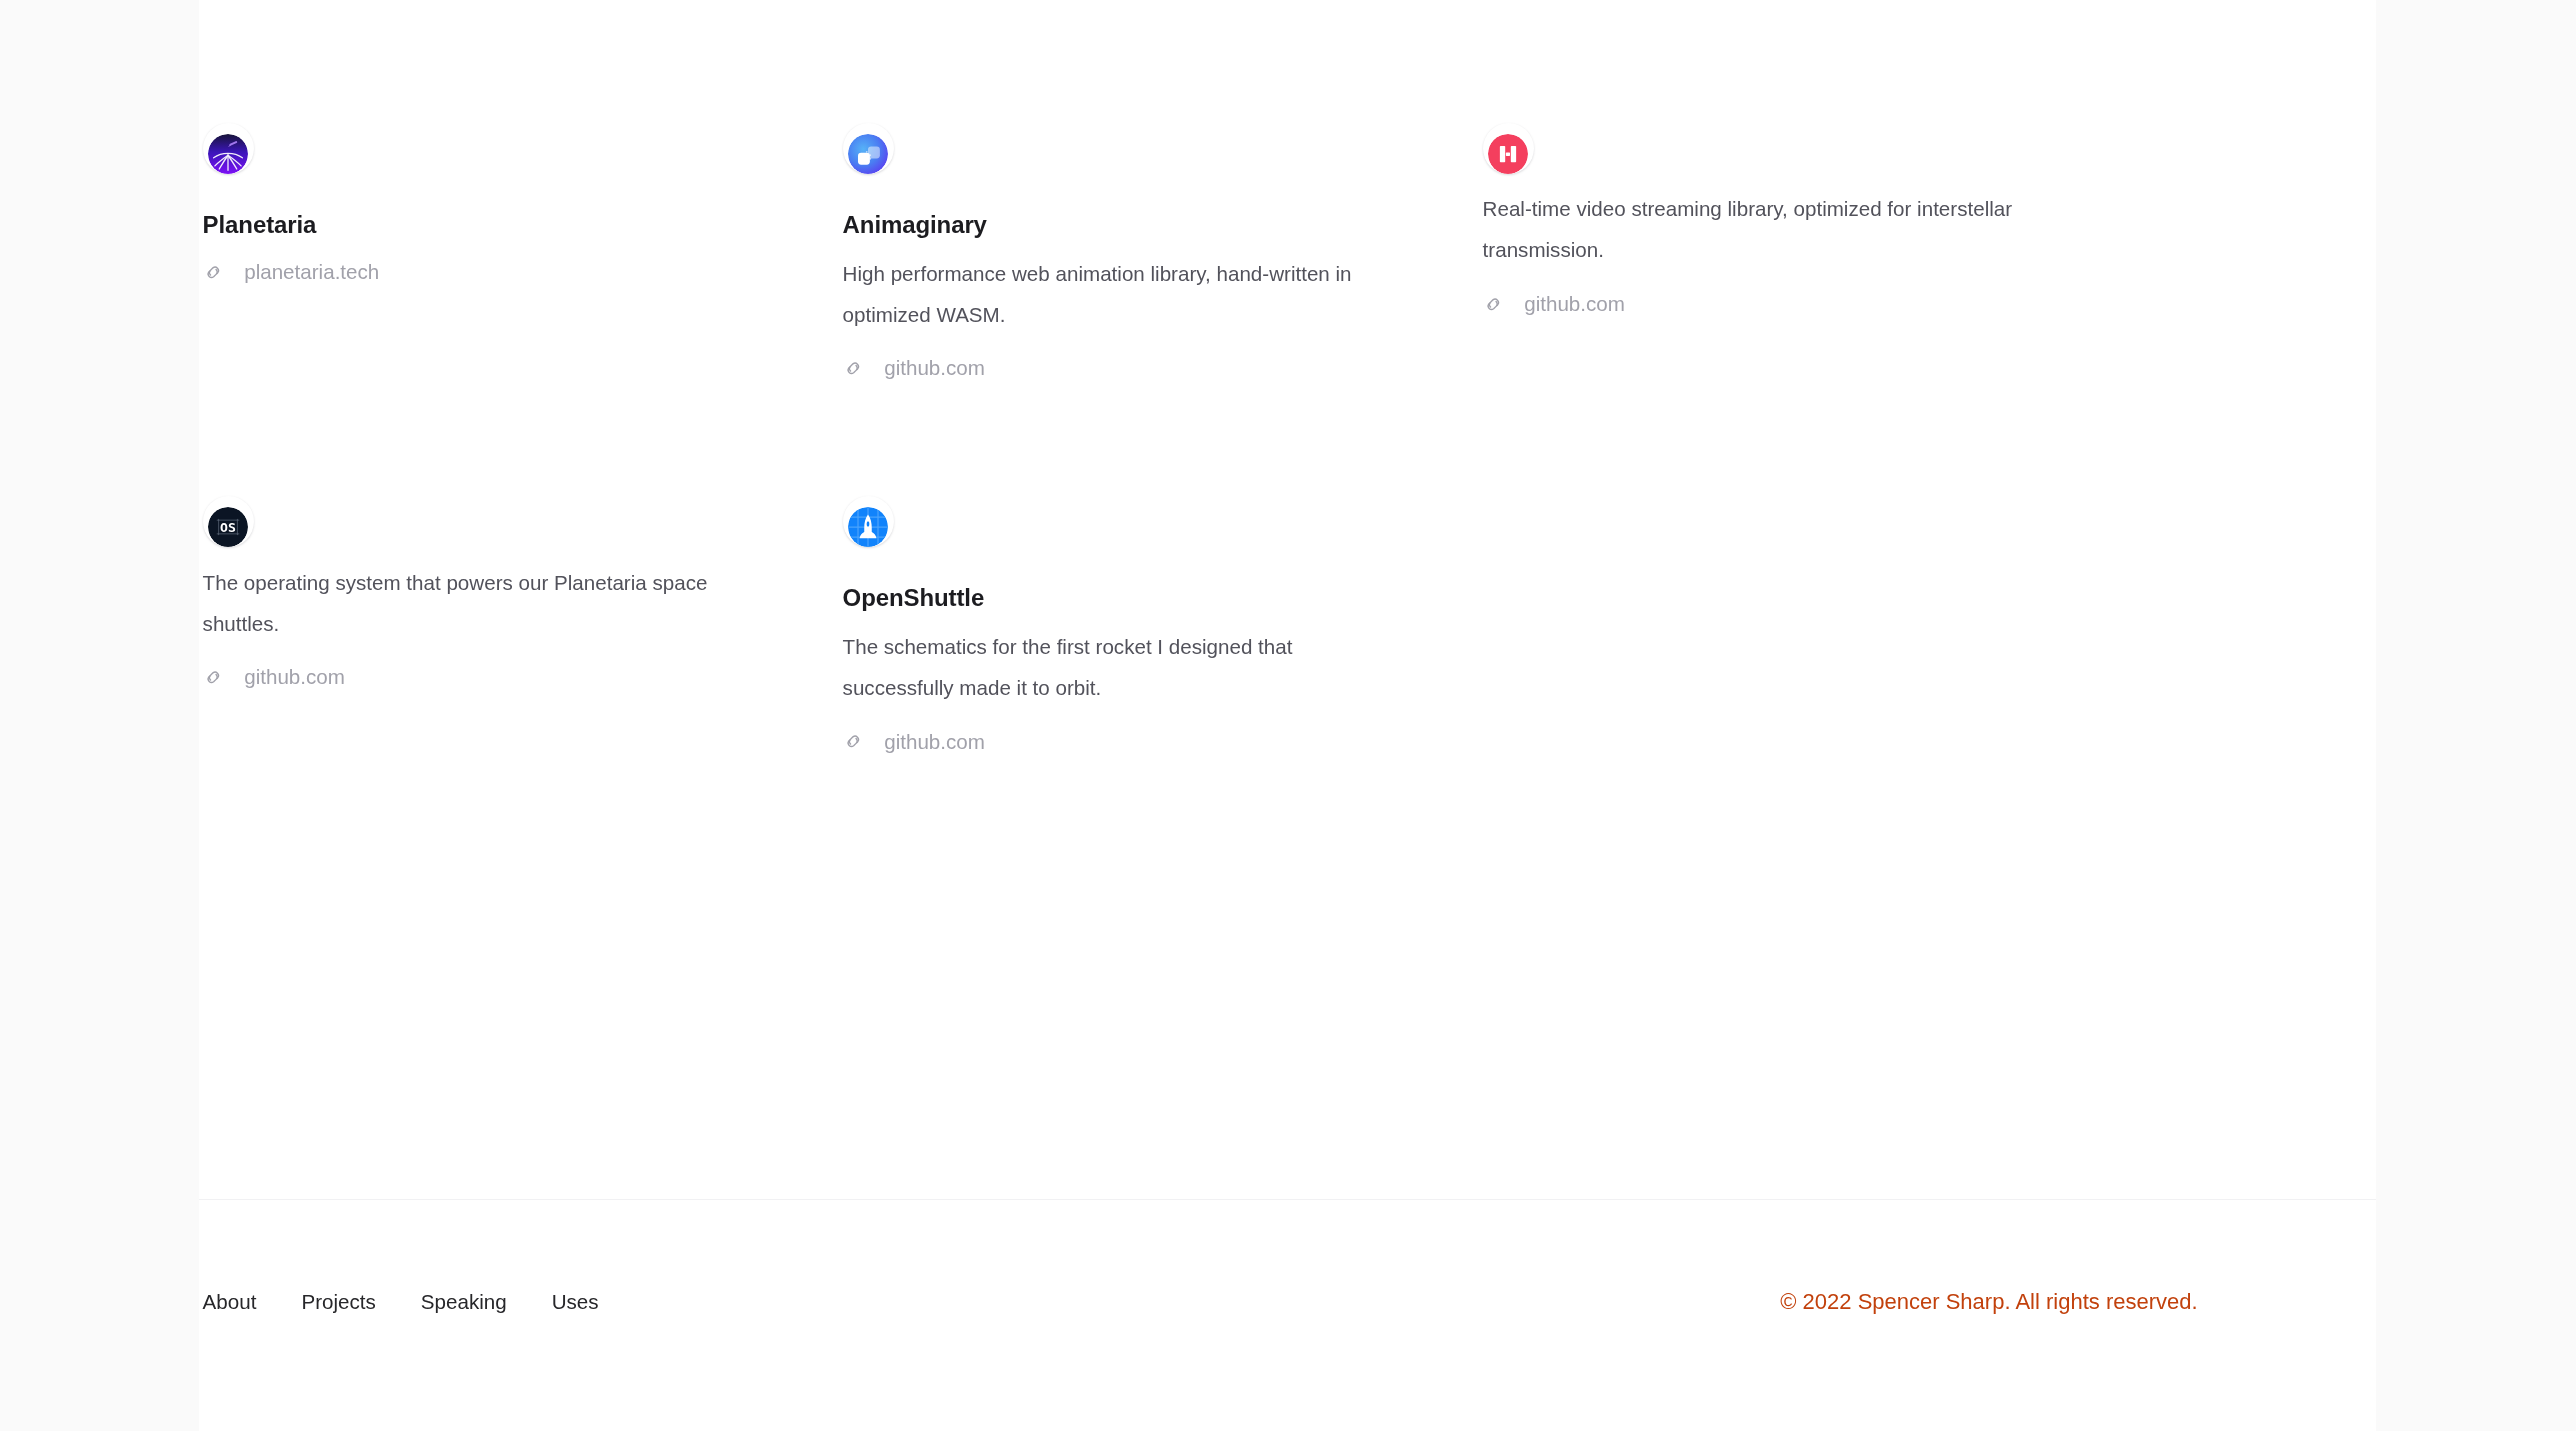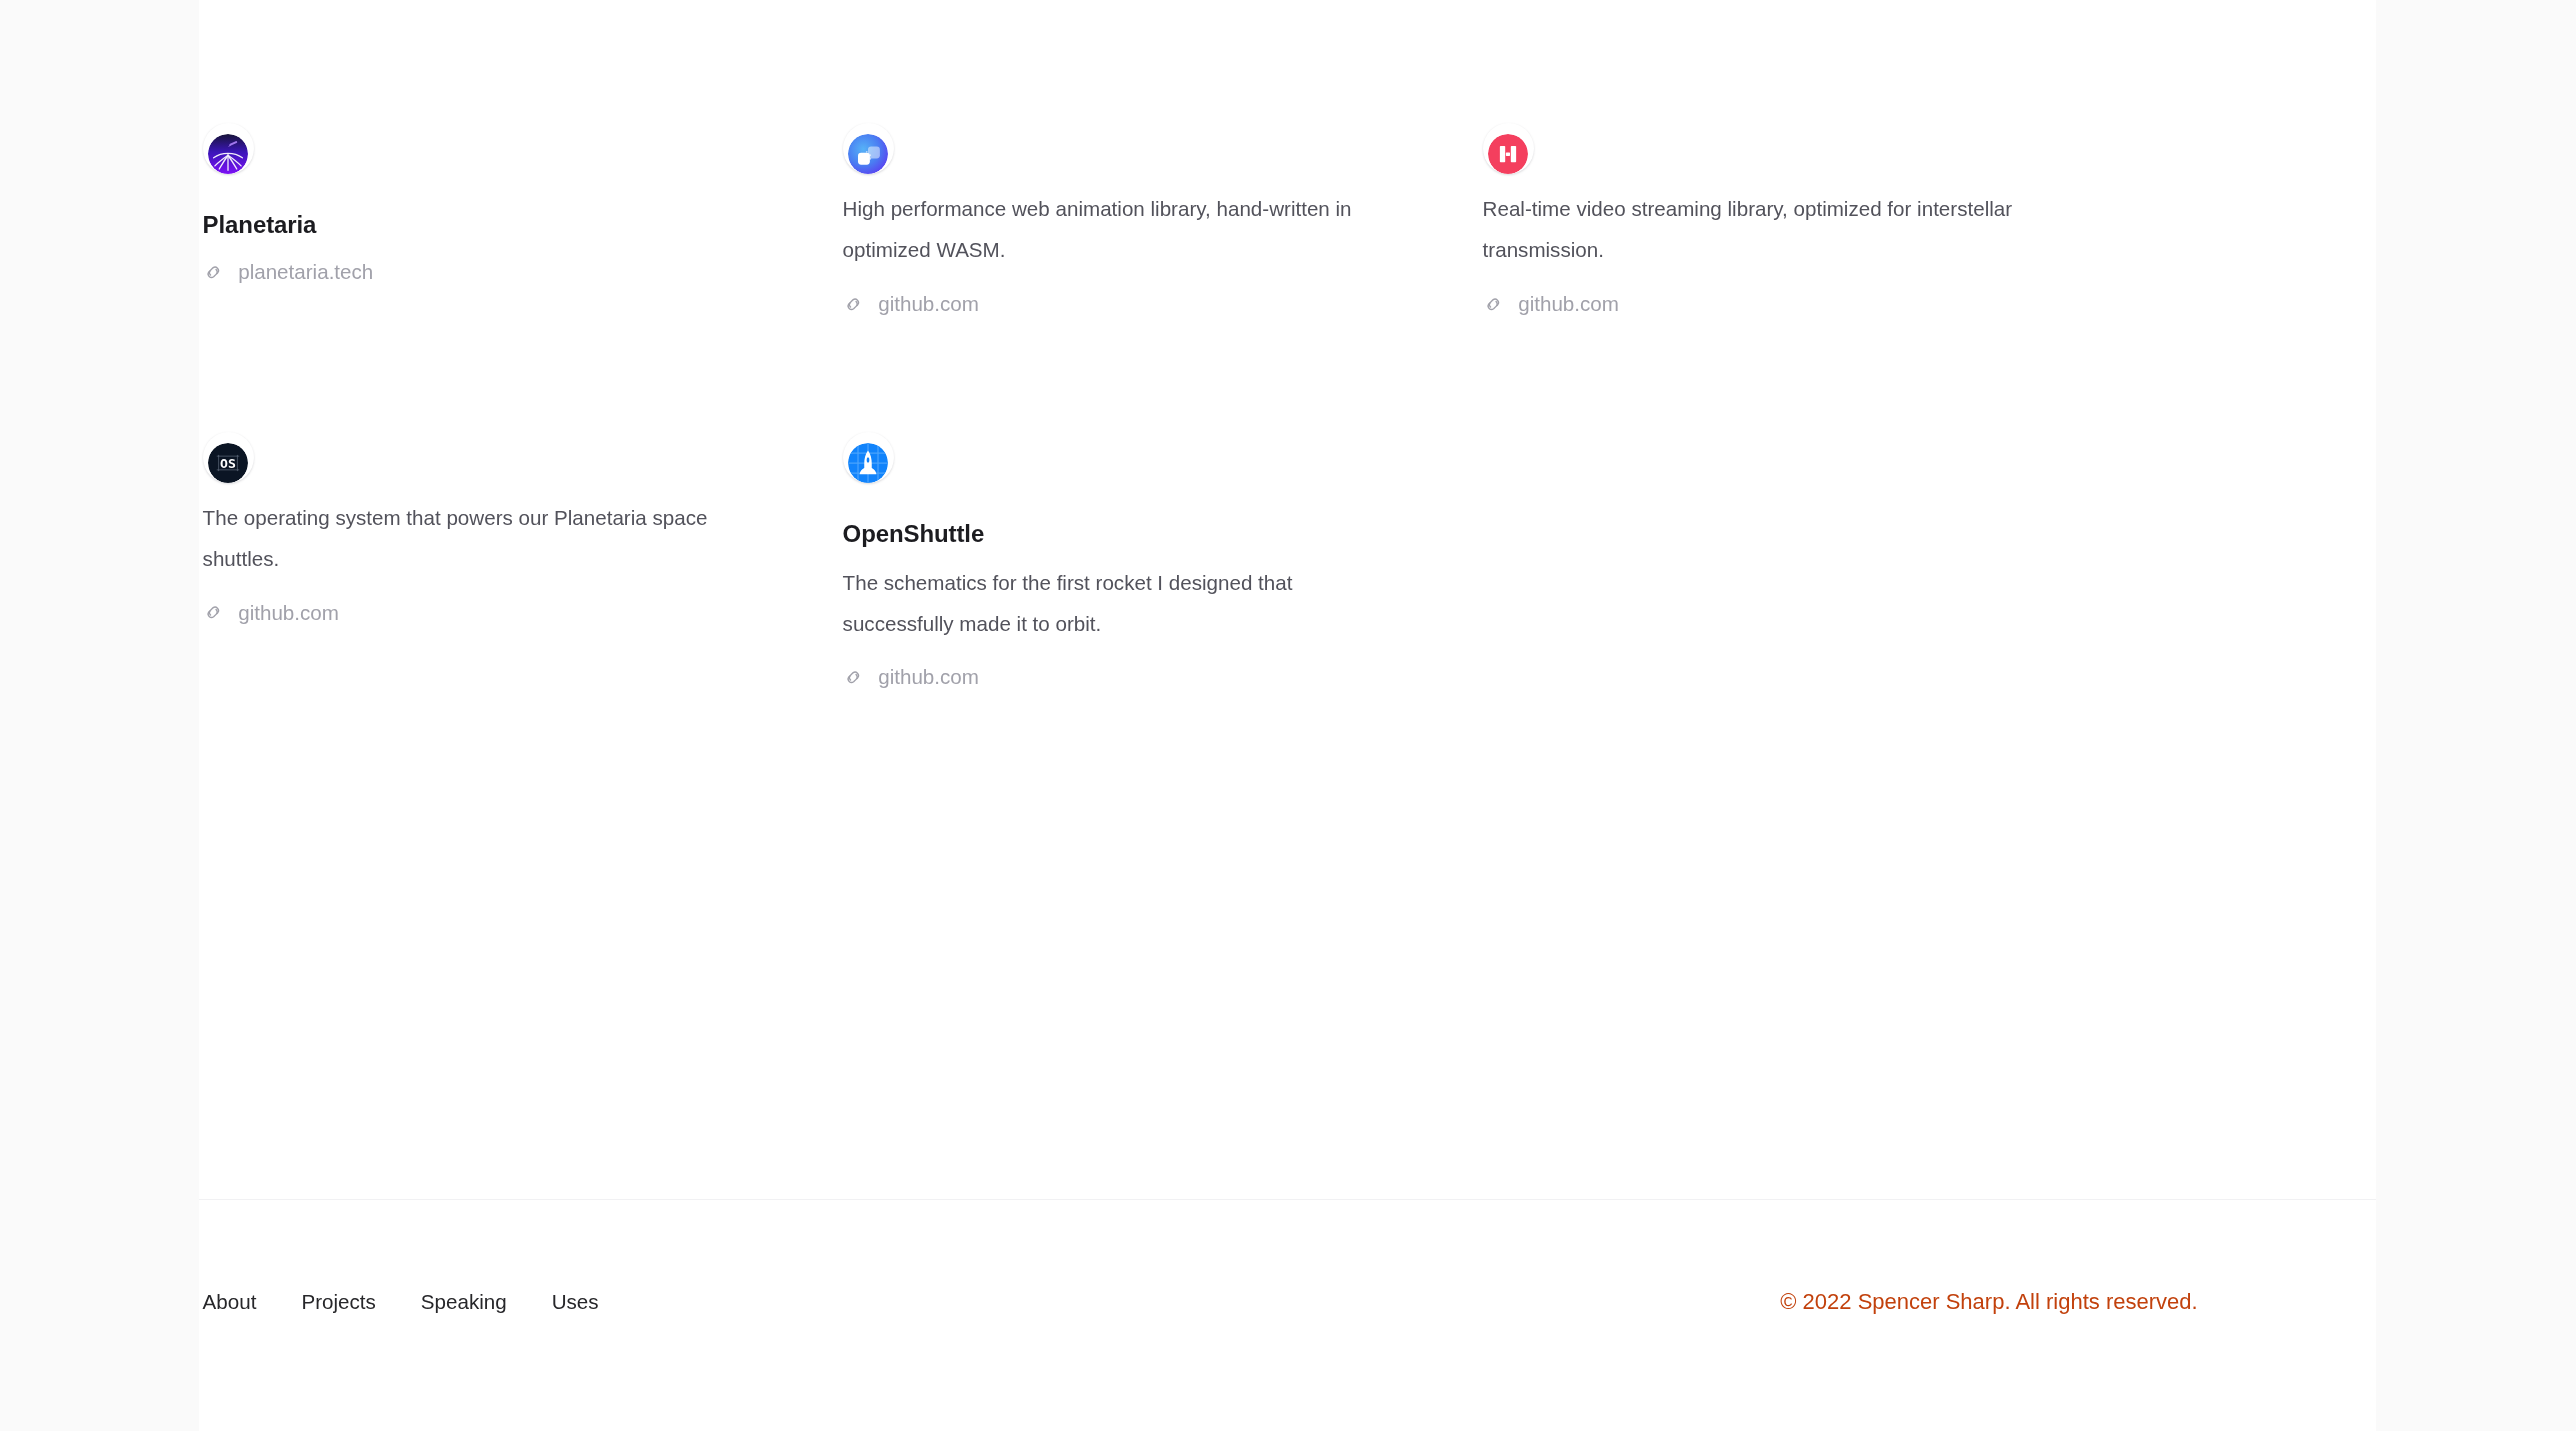--- a/index.html
+++ b/index.html
@@ -90,21 +90,21 @@
     font-size: 20.6px;
     line-height: 41px;
     color: #52525b;
     max-width: 550px;
     font-weight: 400;
   }
 
   .project-link {
     display: flex;
     align-items: center;
-    gap: 15px;
+    gap: 21px;
     margin-top: 21.5px;
     font-size: 20.6px;
     font-weight: 500;
     color: #a1a1aa;
     text-decoration: none;
     width: max-content;
   }
   .link-icon { width: 20.6px; height: 20.6px; flex: 0 0 auto; display:block; }
 
   
@@ -214,20 +214,21 @@
                   <circle cx="30" cy="28.5" r="1.5"></circle>
                   <circle cx="35.5" cy="34" r="1.5"></circle>
                   <circle cx="30" cy="34" r="1.5"></circle>
                   <circle cx="35.5" cy="39.5" r="1.5"></circle>
                   <circle cx="30" cy="39.5" r="1.5"></circle>
                 </g>
                 <rect x="16" y="30" width="19" height="19" rx="5" fill="#ffffff"></rect>
               </svg>
             </span>
           </div>
+          <h2 class="project-title">Animaginary</h2>
           <p class="project-desc">High performance web animation library, hand-written in optimized WASM.</p>
           <a class="project-link" href="#">
             <svg class="link-icon" viewBox="0 0 24 24" fill="none" stroke="currentColor" stroke-width="1.6" stroke-linecap="round" stroke-linejoin="round">
               <path d="M15.2 8.8a4 4 0 0 1 0 5.6l-2.8 2.8a4 4 0 0 1-5.6-5.6l1.2-1.2"></path>
               <path d="M8.8 15.2a4 4 0 0 1 0-5.6l2.8-2.8a4 4 0 0 1 5.6 5.6l-1.2 1.2"></path>
             </svg>
             <span>github.com</span>
           </a>
         </div>
 

